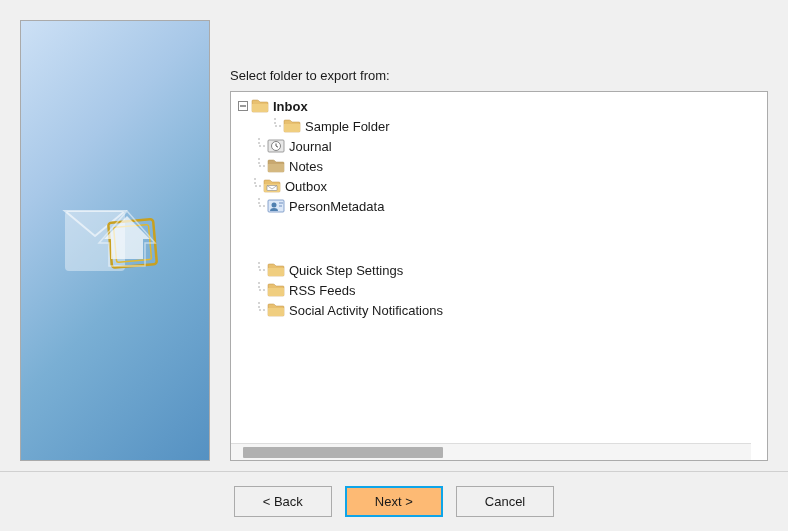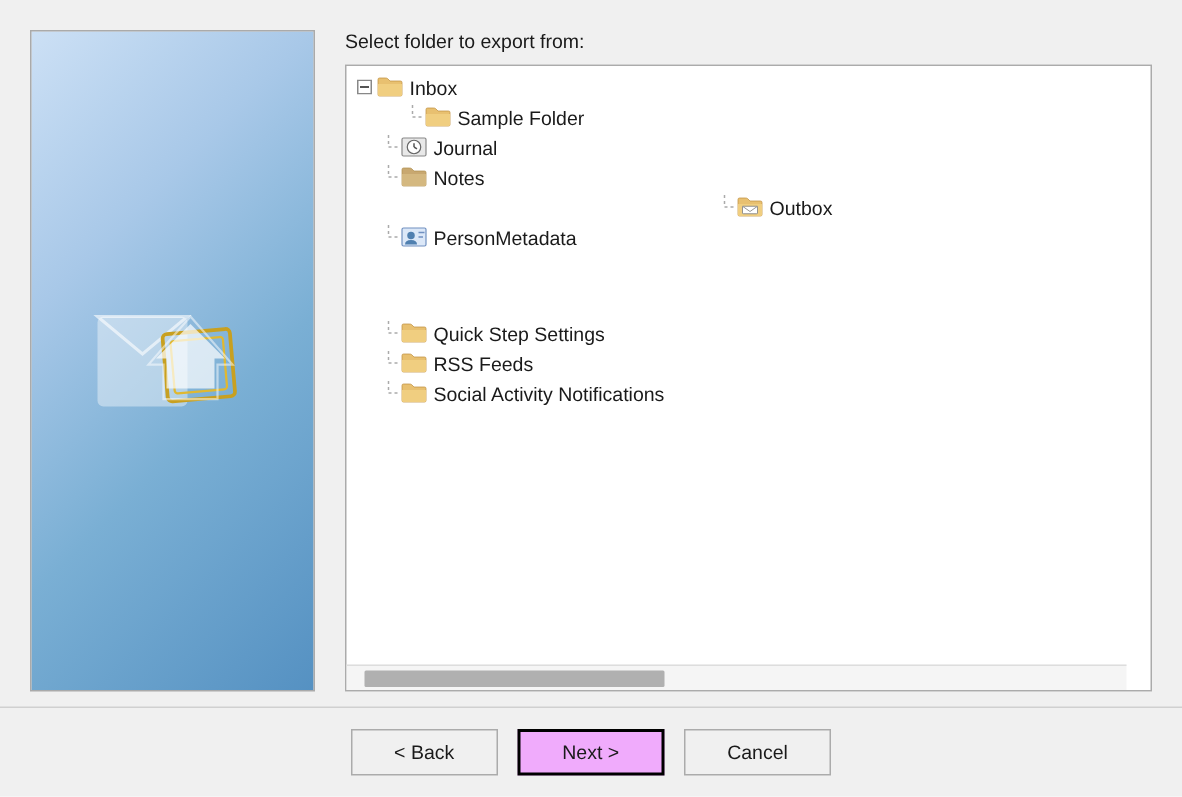--- a/index.html
+++ b/index.html
@@ -42,20 +42,21 @@
     .folder-panel {
       flex: 1;
       display: flex;
       flex-direction: column;
     }
 
     .panel-label {
       font-size: 13px;
       color: #1a1a1a;
       margin-bottom: 8px;
+      margin-top: 48px;
     }
 
     .tree-container {
       flex: 1;
       border: 1px solid #ababab;
       background: #fff;
       overflow: hidden;
       position: relative;
       min-height: 360px;
     }
@@ -129,21 +130,21 @@
       flex-shrink: 0;
       display: inline-flex;
       align-items: center;
     }
 
     .item-label {
       font-size: 13px;
     }
 
     .item-label-bold {
-      font-weight: 400;
+      font-weight: 700;
     }
 
     .footer {
       background: #f0f0f0;
       border-top: 1px solid #d0d0d0;
       padding: 14px 20px;
       display: flex;
       justify-content: center;
       gap: 13px;
     }
@@ -154,22 +155,22 @@
       font-family: 'Segoe UI', Tahoma, sans-serif;
       border: 1px solid #ababab;
       background: #f0f0f0;
       cursor: pointer;
       color: #1a1a1a;
       min-width: 88px;
       text-align: center;
     }
 
     .btn-primary {
-      border: 2px solid #000000;
-      background: #f0abfc;
+      border: 2px solid #0ea5e9;
+      background: #fdba74;
     }
   </style>
 </head>
 <body>
 
 <div class="main-content">
 
   <div class="logo-panel">
     <svg class="logo-icon" viewBox="0 0 120 120" xmlns="http://www.w3.org/2000/svg">
 
@@ -245,21 +246,21 @@
                 <line x1="8" y1="8" x2="16" y2="8" stroke="#aaa" stroke-width="1" stroke-dasharray="2,2"></line>
               </svg></span>
             <span class="folder-icon">
               <svg width="18" height="16" viewBox="0 0 18 16">
                 <path d="M1,4 L1,13 Q1,14 2,14 L16,14 Q17,14 17,13 L17,5 Q17,4 16,4 L9,4 L7.5,2.5 Q7,2 6,2 L2,2 Q1,2 1,3 Z" fill="#c8a870" stroke="#b09050" stroke-width="0.5"></path>
                 <path d="M1,6 L17,6 L17,13 Q17,14 16,14 L2,14 Q1,14 1,13 Z" fill="#d4b880"></path>
               </svg>
             </span>
             <span class="item-label">Notes</span>
           </div>
-          <div class="tree-item indent-0" style="padding-left: 36px; justify-content: center;">
+          <div class="tree-item indent-0" style="padding-left: 16px;">
             <span style="display: inline-block; width: 16px; height: 16px; flex-shrink: 0; position: relative;"><svg width="16" height="16" viewBox="0 0 16 16">
                 <line x1="8" y1="0" x2="8" y2="8" stroke="#aaa" stroke-width="1" stroke-dasharray="2,2"></line>
                 <line x1="8" y1="8" x2="16" y2="8" stroke="#aaa" stroke-width="1" stroke-dasharray="2,2"></line>
               </svg></span>
             <span class="folder-icon">
               <svg width="18" height="16" viewBox="0 0 18 16">
                 <path d="M1,4 L1,13 Q1,14 2,14 L16,14 Q17,14 17,13 L17,5 Q17,4 16,4 L9,4 L7.5,2.5 Q7,2 6,2 L2,2 Q1,2 1,3 Z" fill="#e8c070" stroke="#c09040" stroke-width="0.5"></path>
                 <path d="M1,6 L17,6 L17,13 Q17,14 16,14 L2,14 Q1,14 1,13 Z" fill="#f0ce80"></path>
                 <rect x="4" y="7.5" width="10" height="5" rx="0.5" fill="white" stroke="#888" stroke-width="0.6"></rect>
                 <polyline points="4,7.5 9,11 14,7.5" fill="none" stroke="#888" stroke-width="0.6"></polyline>

